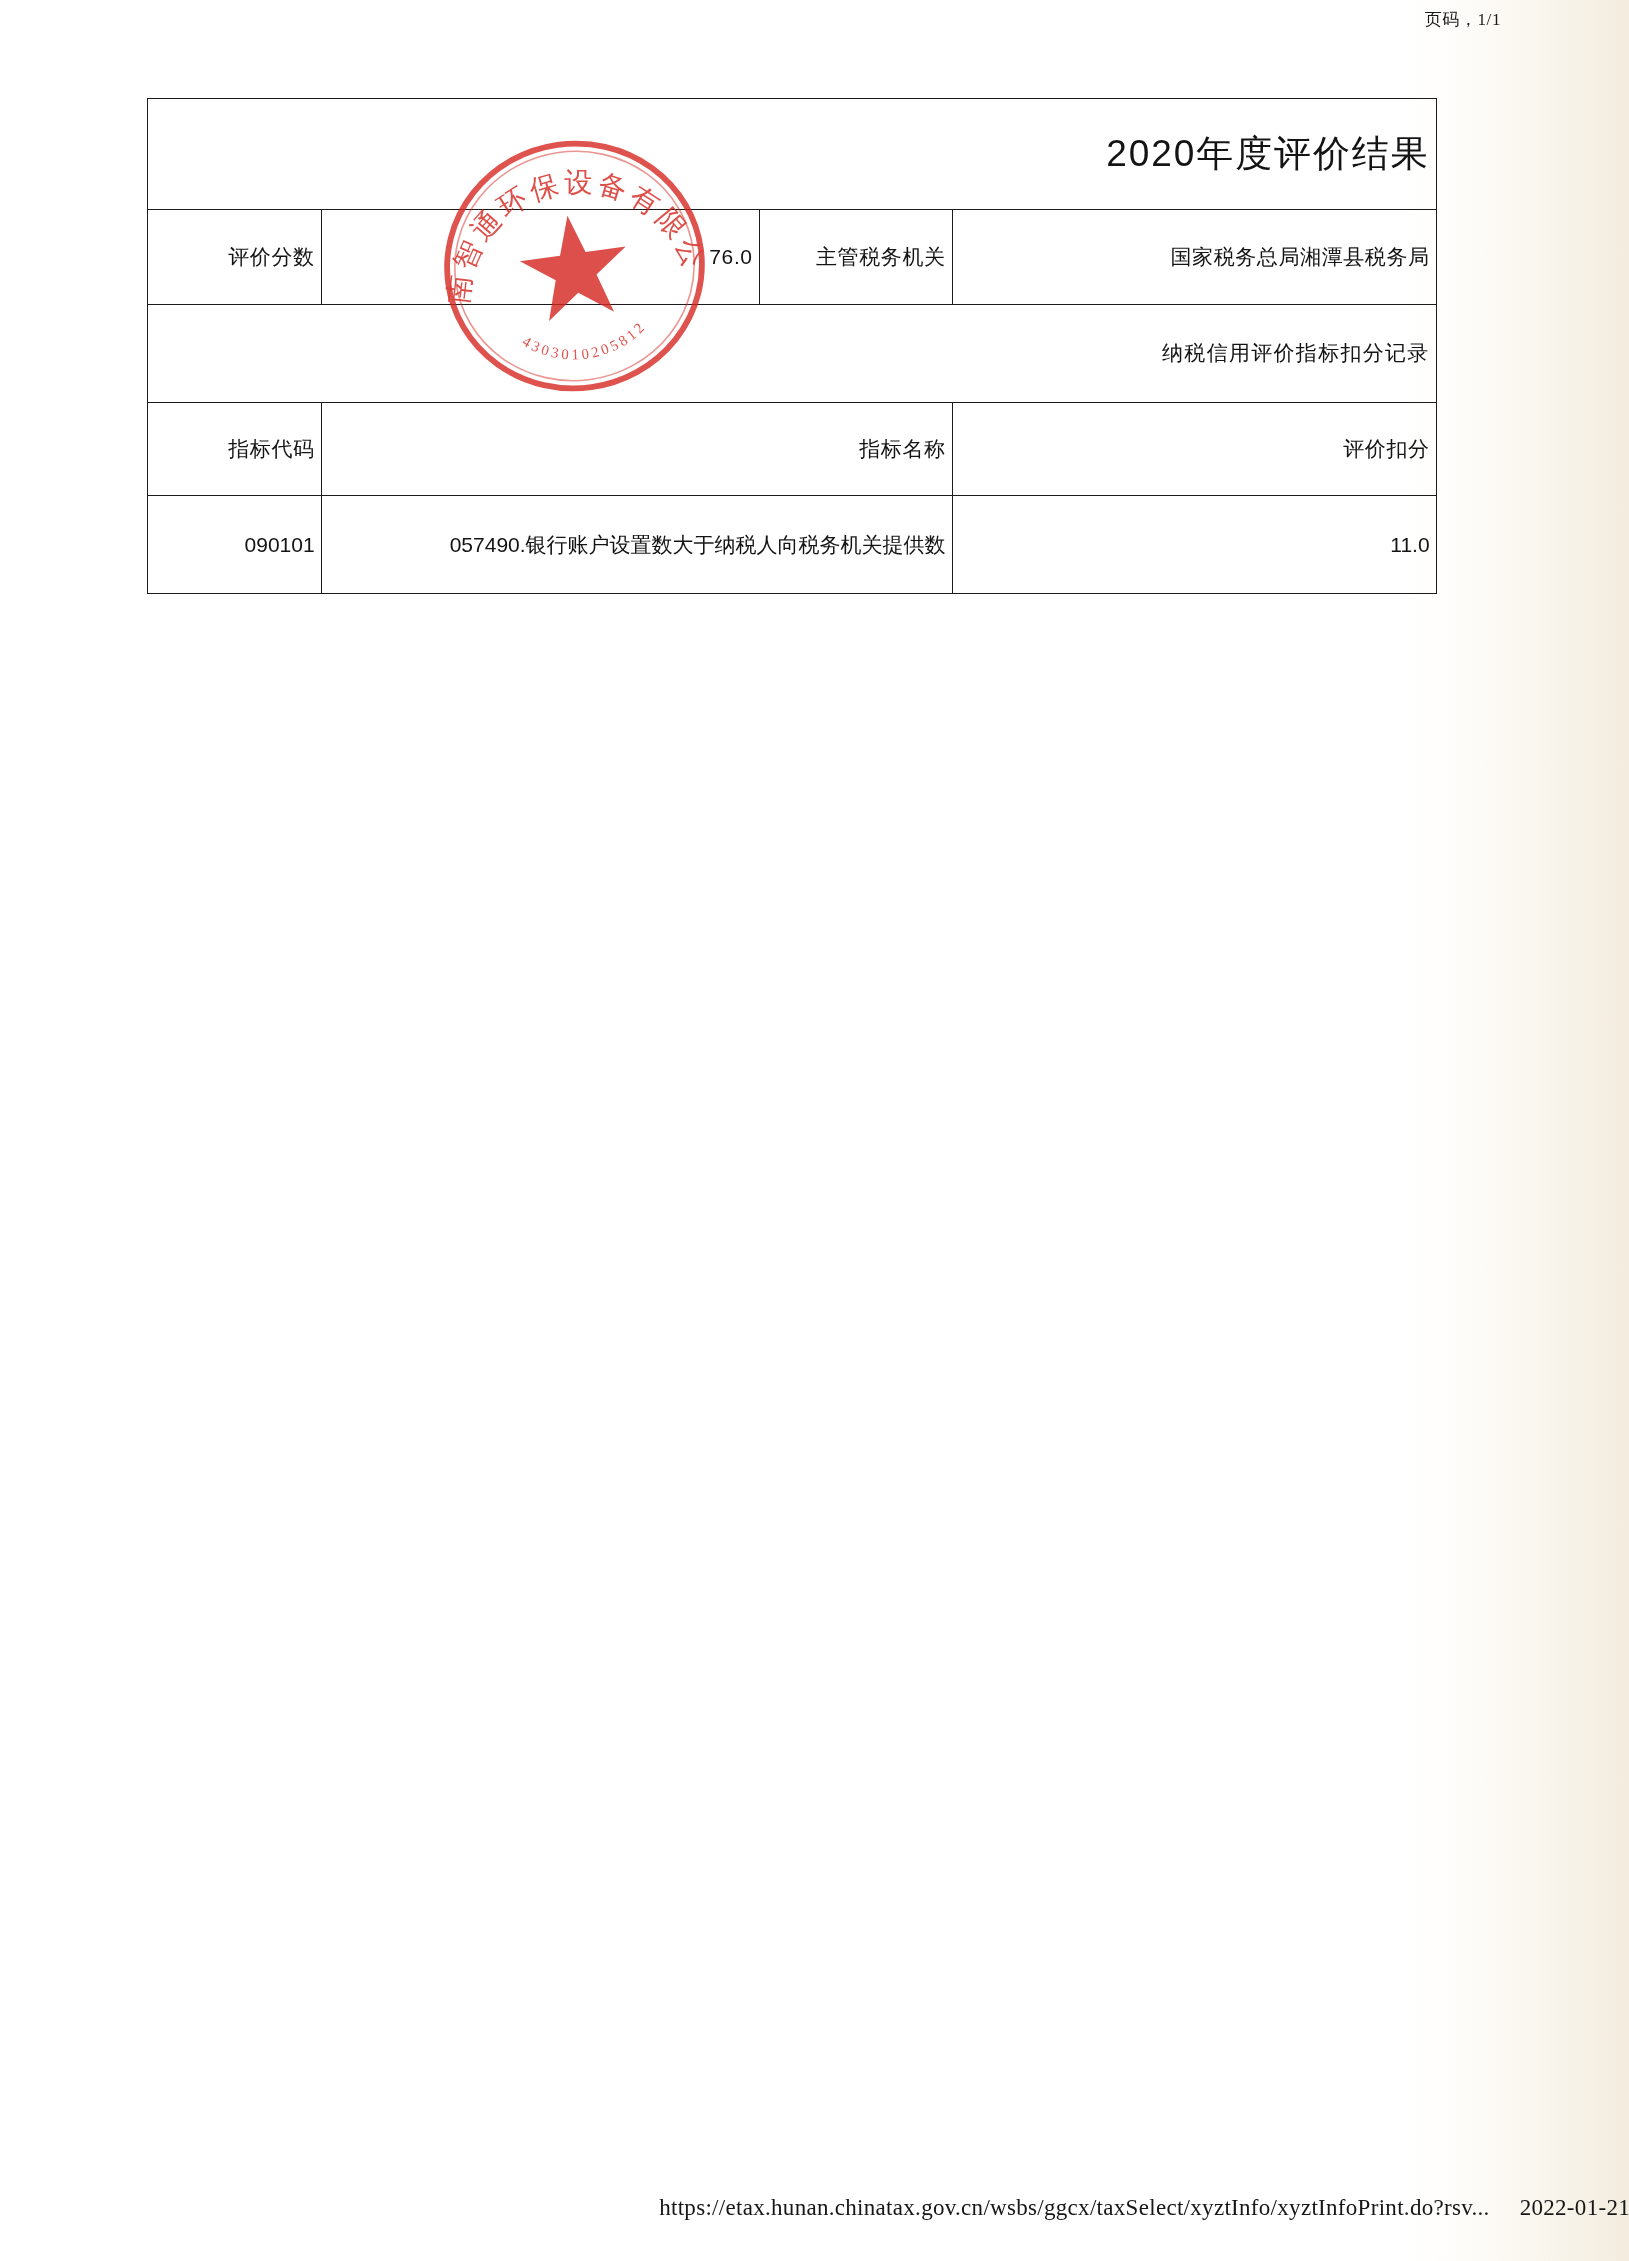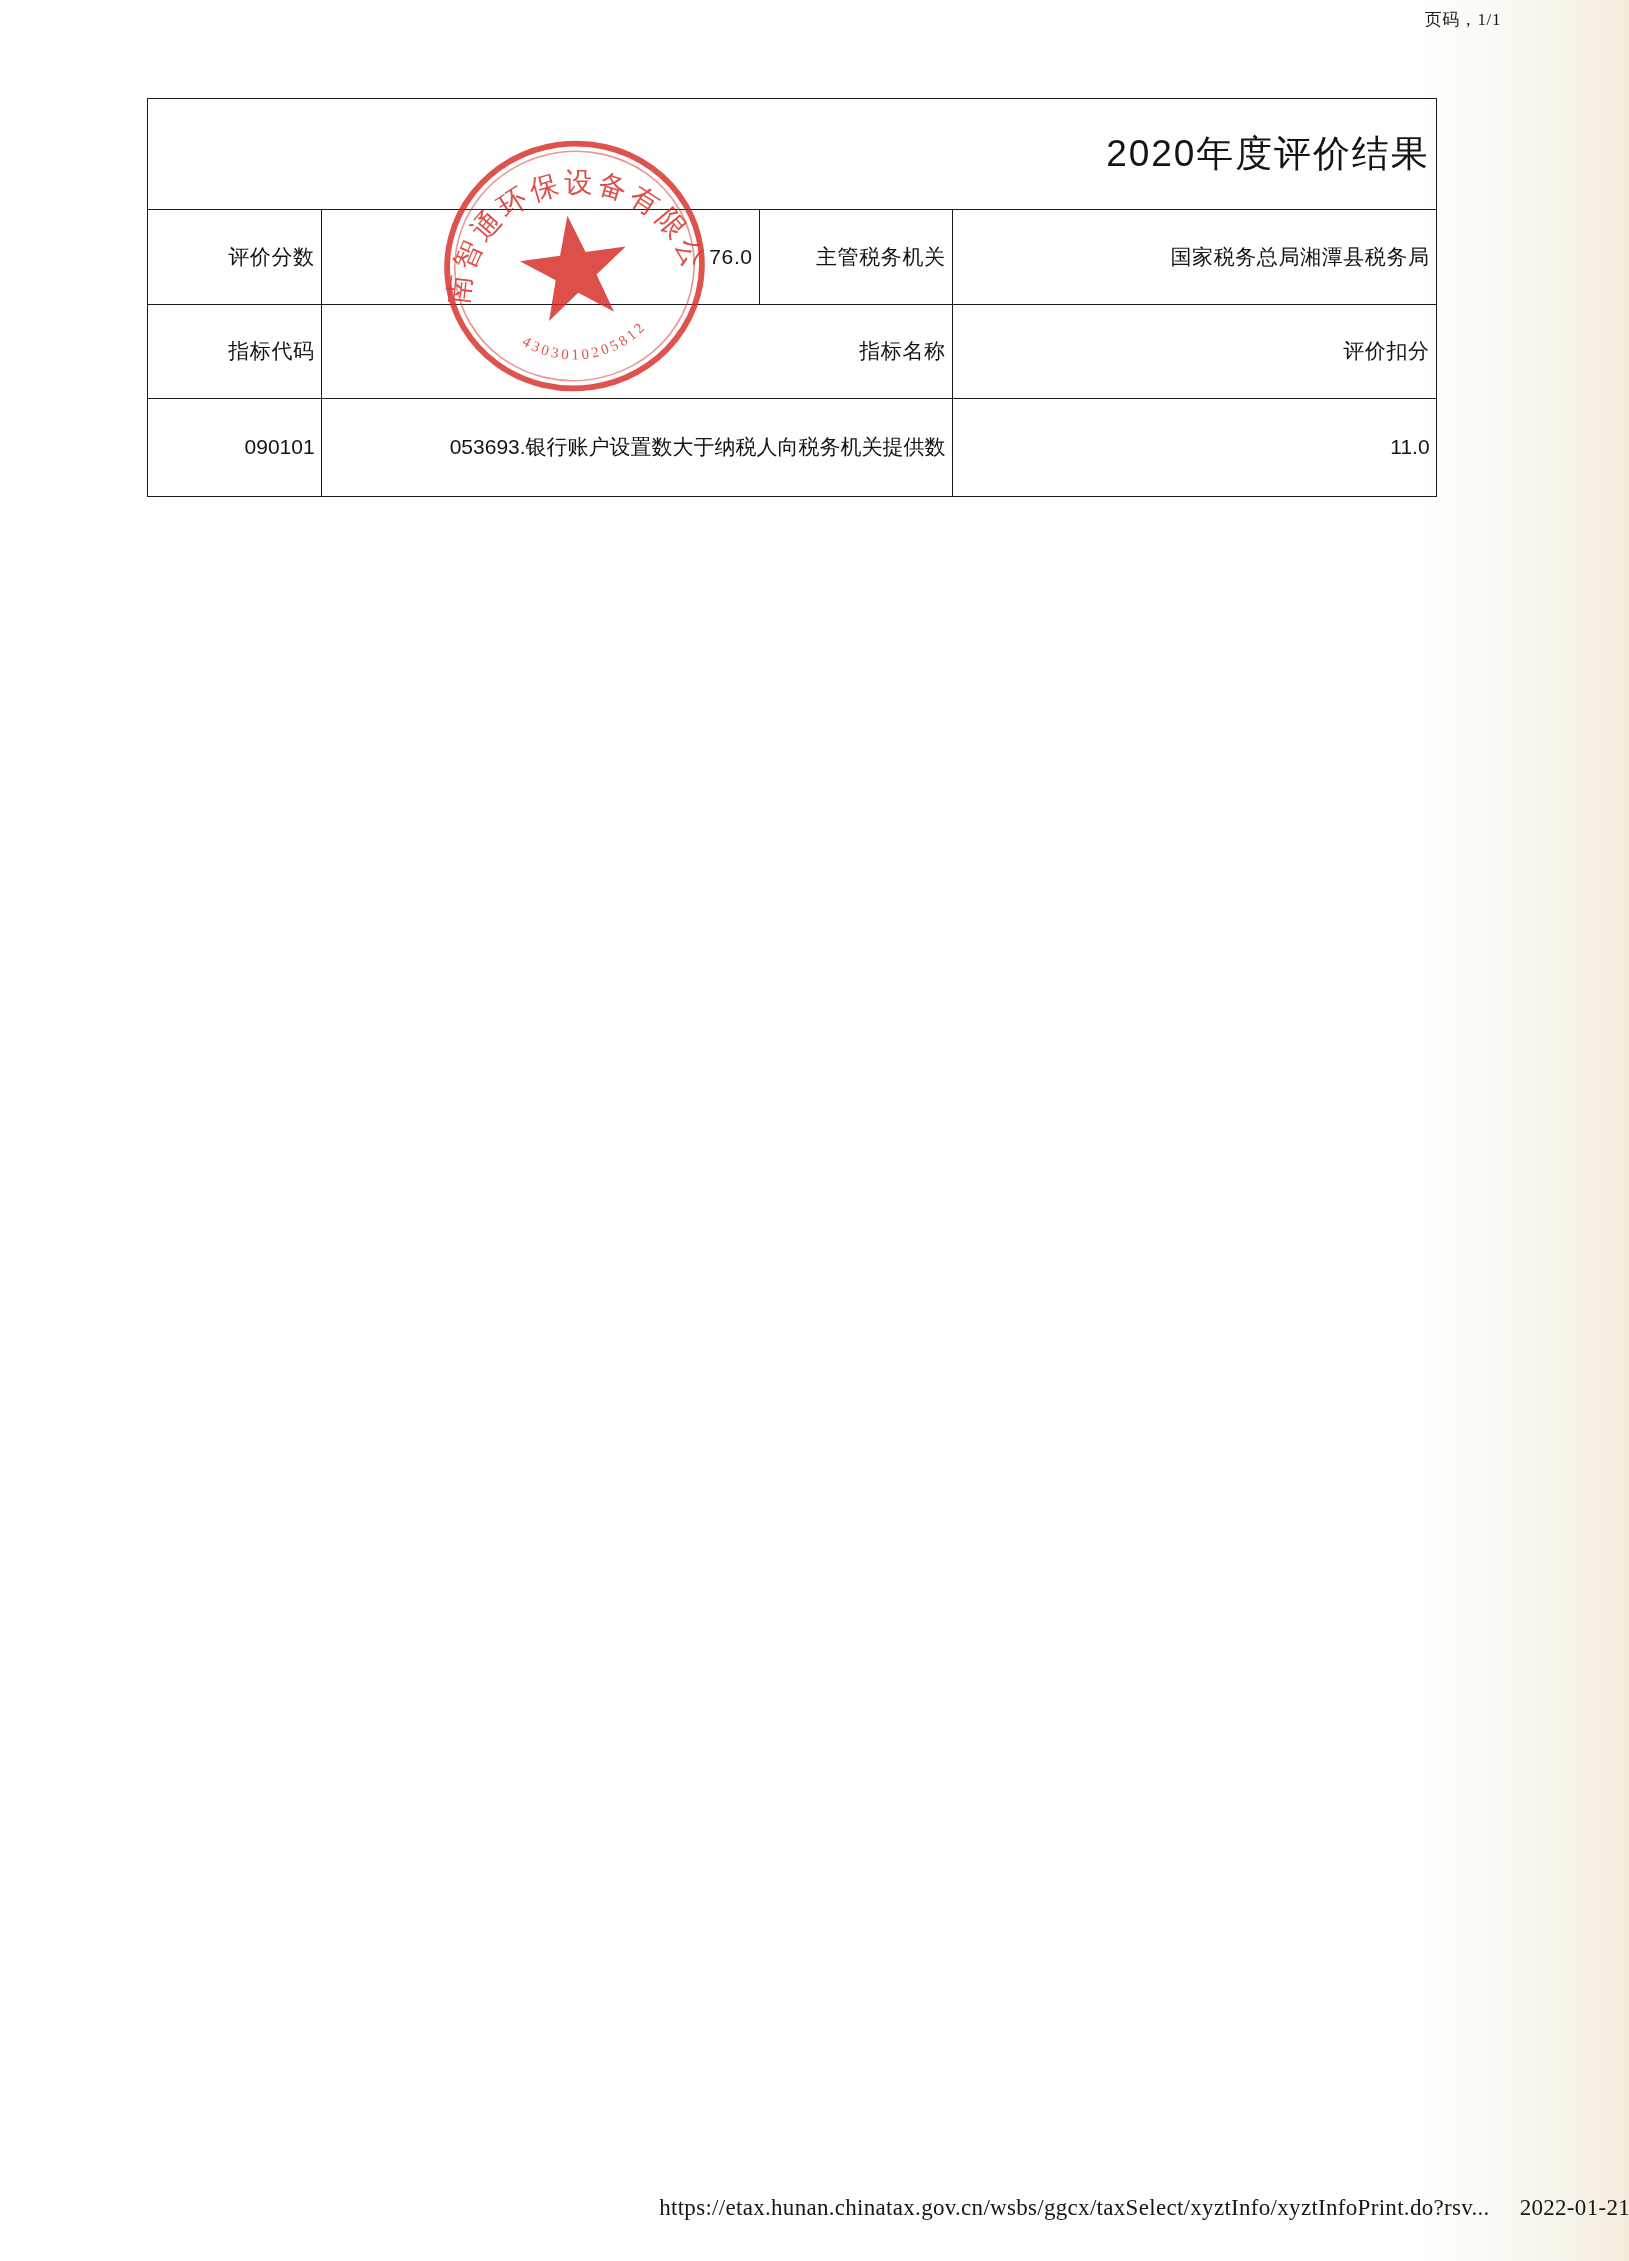--- a/index.html
+++ b/index.html
@@ -148,27 +148,30 @@
         <tr>
           <td class="title-cell" colspan="4">2020年度评价结果</td>
         </tr>
         <tr class="row-h">
           <td class="label-cell">评价分数</td>
           <td class="value-cell">76.0</td>
           <td class="label-cell">主管税务机关</td>
           <td class="value-cell">国家税务总局湘潭县税务局</td>
         </tr>
         <tr>
+          <td class="section-cell" colspan="4">纳税信用评价指标扣分记录</td>
+        </tr>
+        <tr>
           <td class="col-head" style="width:303px">指标代码</td>
           <td class="col-head" colspan="2">指标名称</td>
           <td class="col-head">评价扣分</td>
         </tr>
         <tr class="data-row">
           <td>090101</td>
-          <td class="idx-name" colspan="2">053693.银行账户设置数大于纳税人向税务机关提供数</td>
+          <td class="idx-name" colspan="2">057490.银行账户设置数大于纳税人向税务机关提供数</td>
           <td>11.0</td>
         </tr>
       </tbody>
     </table>
 
     <svg class="seal" viewBox="0 0 460 438">
       <g transform="rotate(-8 230 219)">
         <ellipse cx="230" cy="219" rx="198" ry="190" fill="none" stroke="#d6261f" stroke-width="9" opacity="0.9"></ellipse>
         <ellipse cx="230" cy="219" rx="186" ry="178" fill="none" stroke="#d6261f" stroke-width="2.5" opacity="0.55"></ellipse>
 

